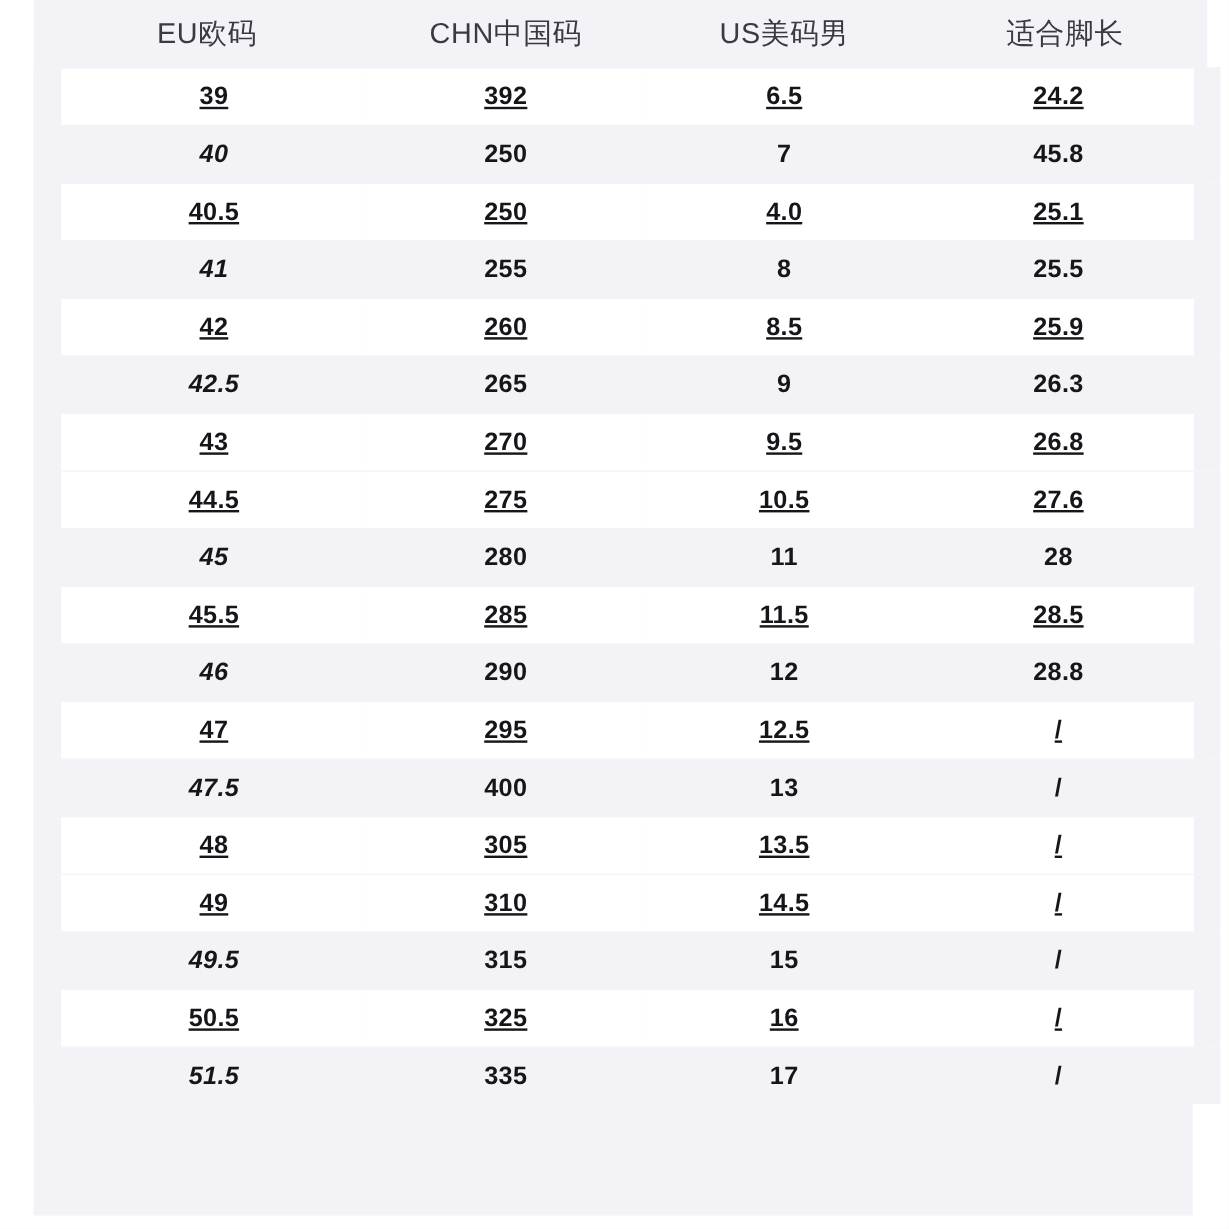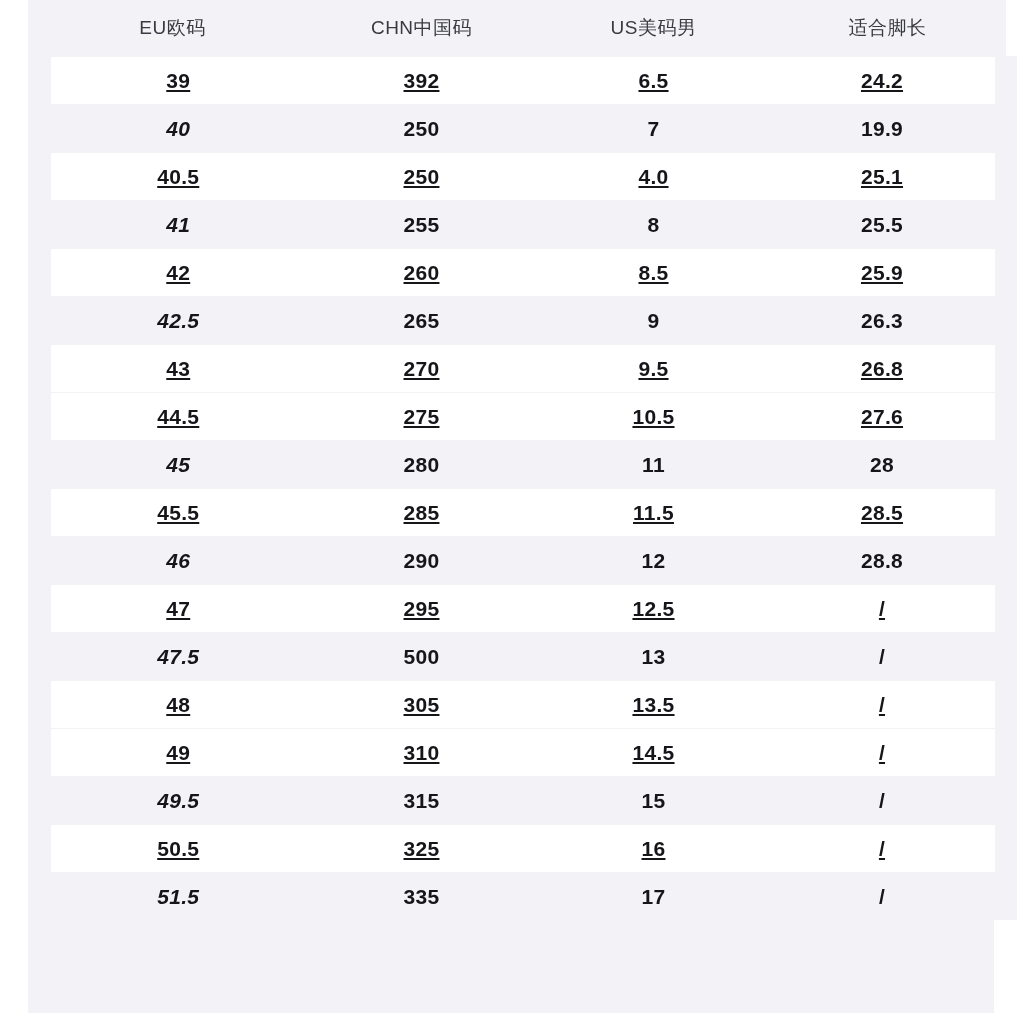--- a/index.html
+++ b/index.html
@@ -40,21 +40,21 @@
   .col-chn { width: 232px; }
   .col-us  { width: 232px; }
   .col-len { width: 236px; }
 
   .size-table th {
     height: 56px;
     padding: 0;
     text-align: center;
     vertical-align: middle;
     font-weight: normal;
-    font-size: 19px;
+    font-size: 24px;
     color: #3a3a42;
     background: #f3f2f7;
     letter-spacing: 0.5px;
   }
 
   .size-table td {
     height: 47px;
     padding: 0;
     text-align: center;
     vertical-align: middle;
@@ -117,21 +117,21 @@
         <tr class="row-light">
           <td>39</td>
           <td>392</td>
           <td>6.5</td>
           <td>24.2</td>
         </tr>
         <tr class="row-dark">
           <td>40</td>
           <td>250</td>
           <td>7</td>
-          <td>19.9</td>
+          <td>45.8</td>
         </tr>
         <tr class="row-light">
           <td>40.5</td>
           <td>250</td>
           <td>4.0</td>
           <td>25.1</td>
         </tr>
         <tr class="row-dark">
           <td>41</td>
           <td>255</td>
@@ -181,21 +181,21 @@
           <td>28.8</td>
         </tr>
         <tr class="row-light">
           <td>47</td>
           <td>295</td>
           <td>12.5</td>
           <td>/</td>
         </tr>
         <tr class="row-dark">
           <td>47.5</td>
-          <td>500</td>
+          <td>400</td>
           <td>13</td>
           <td>/</td>
         </tr>
         <tr class="row-light">
           <td>48</td>
           <td>305</td>
           <td>13.5</td>
           <td>/</td>
         </tr>
         <tr class="row-light">

